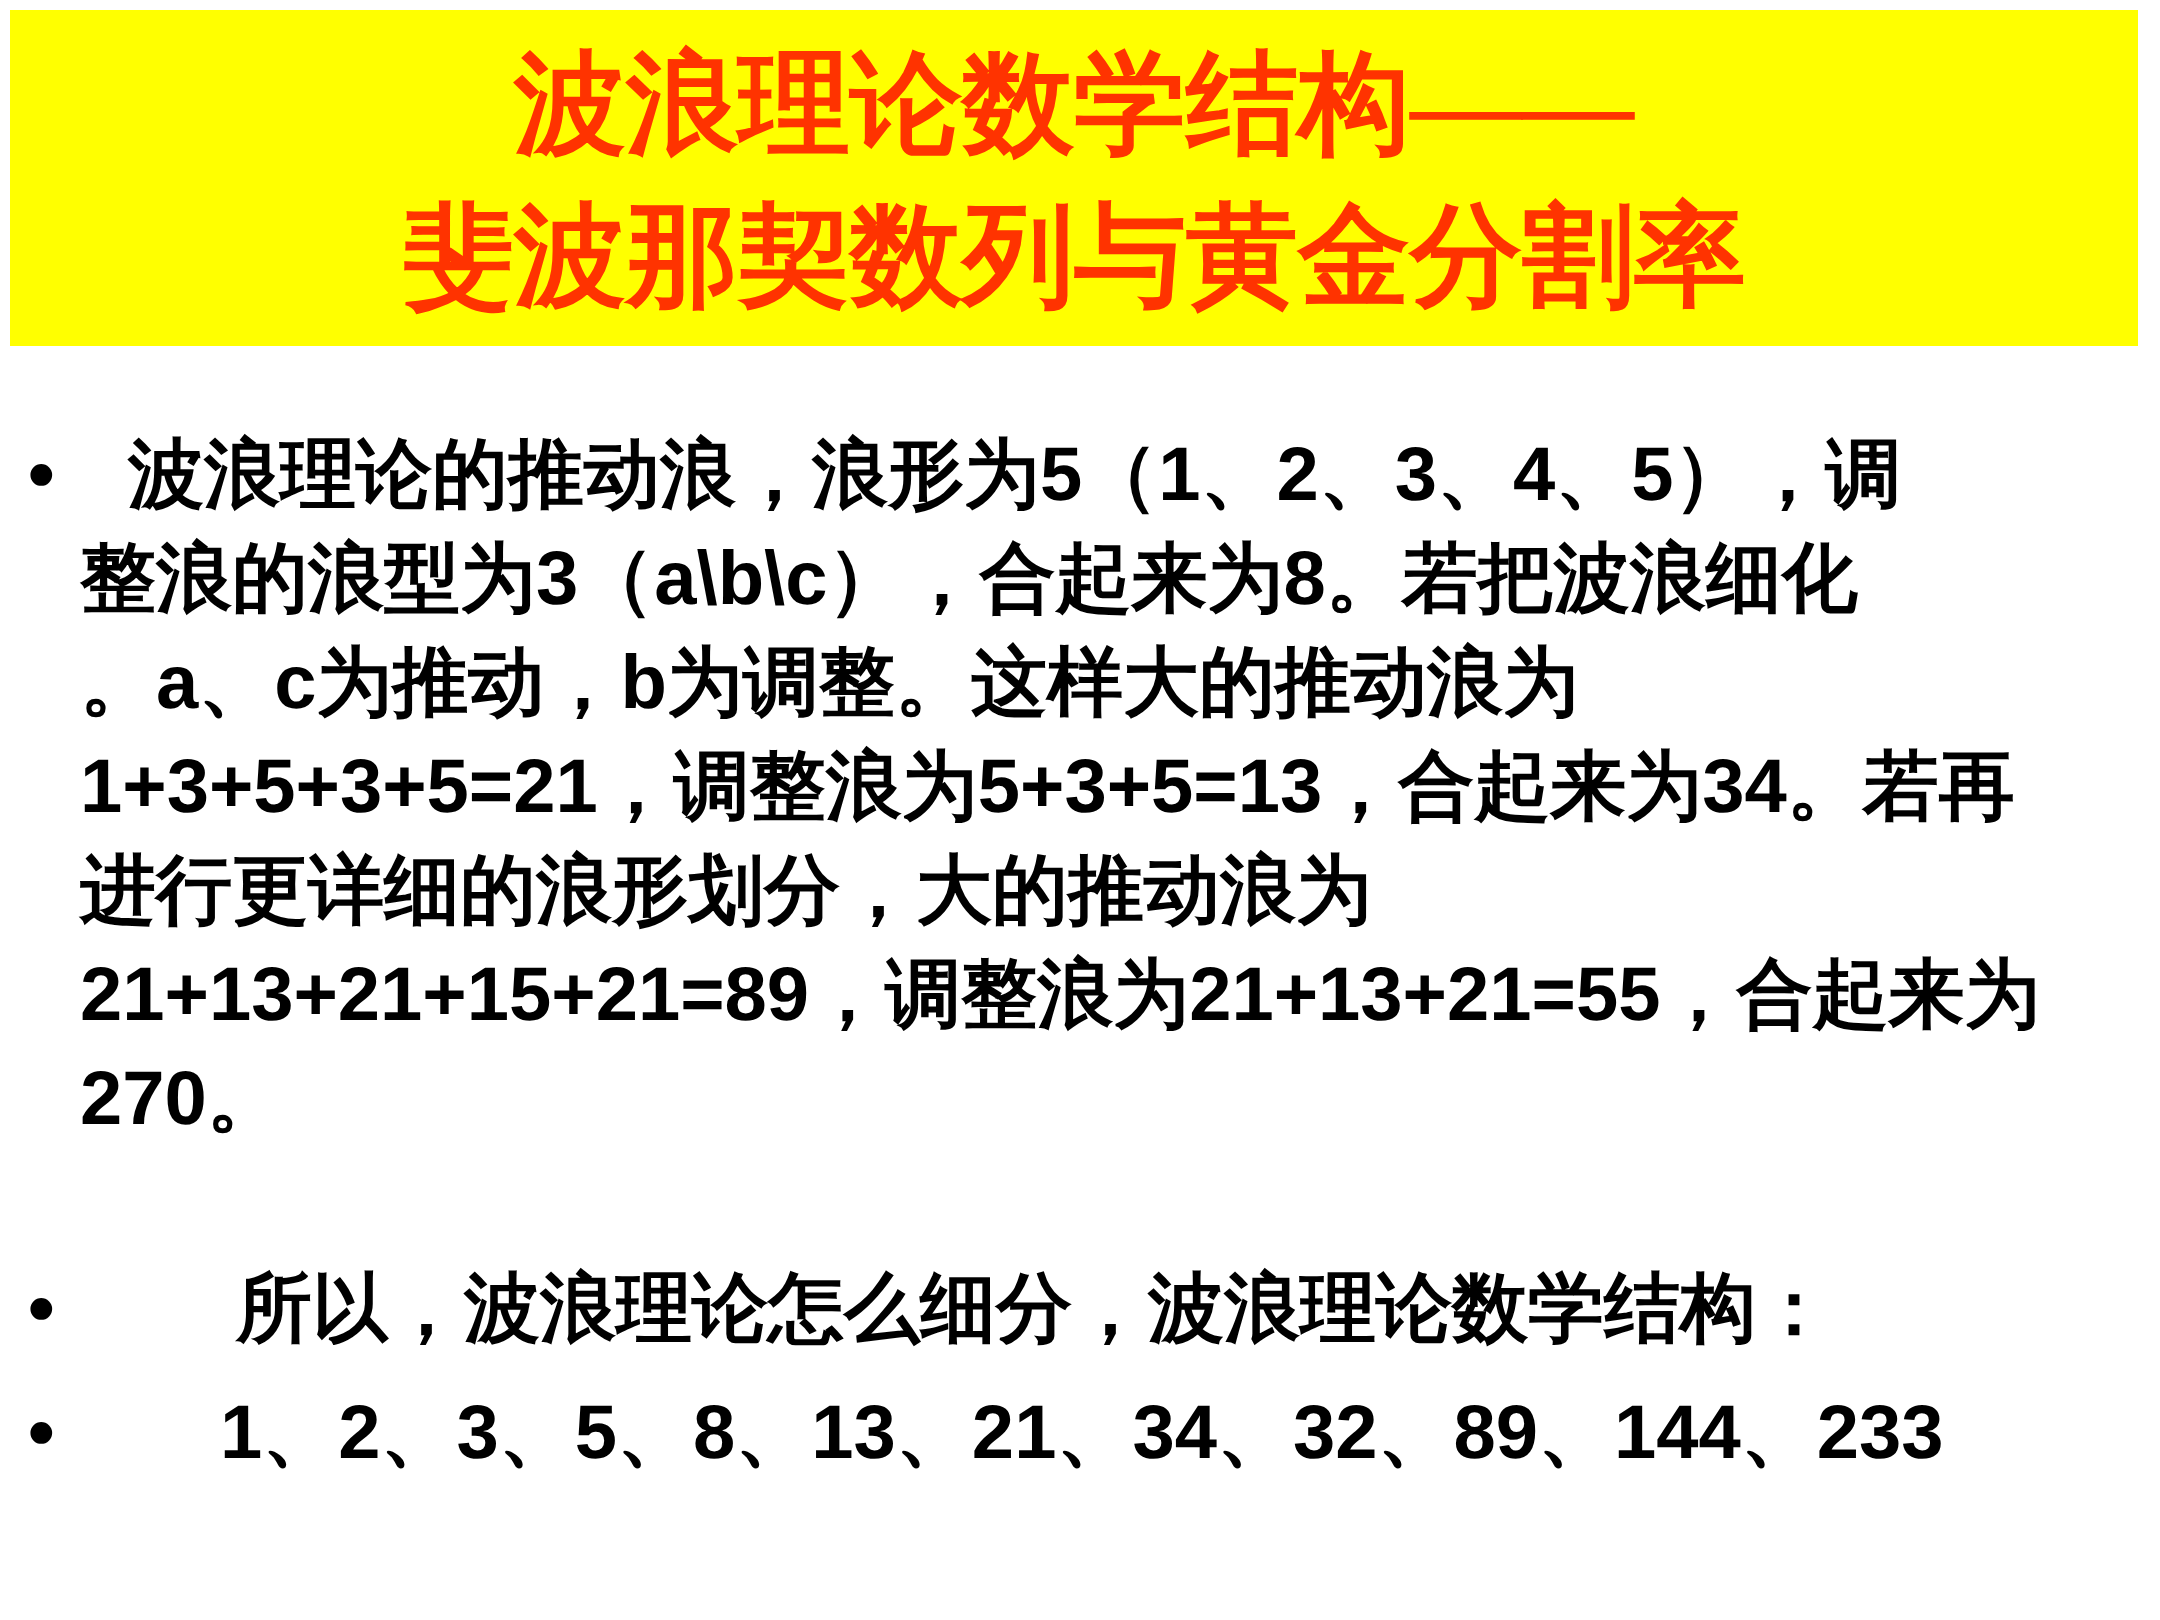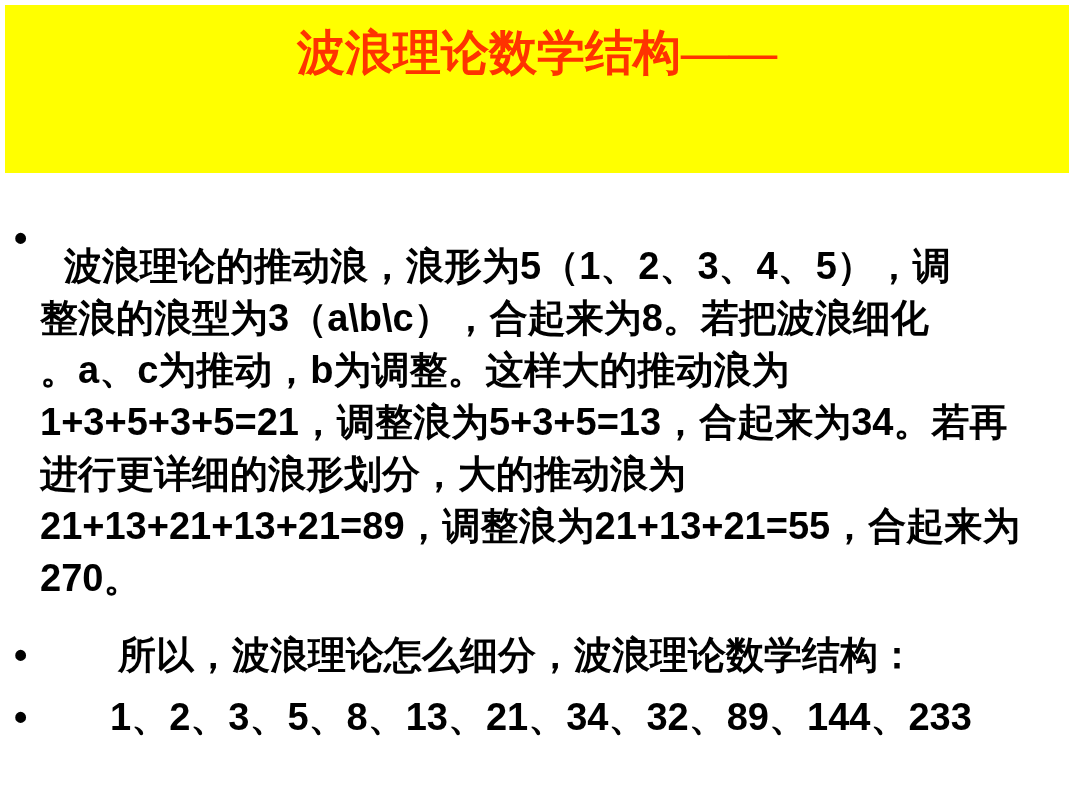--- a/index.html
+++ b/index.html
@@ -20,21 +20,21 @@
     position: absolute;
     left: 5px;
     top: 5px;
     width: 1064px;
     height: 168px;
     background: var(--banner-bg, #ffff00);
     color: var(--title-color, #ff3300);
     text-align: center;
     font-family: "Liberation Serif", serif;
     font-weight: bold;
-    font-size: 48px;
+    font-size: 56px;
     line-height: 76px;
     padding-top: 10px;
     box-sizing: border-box;
   }
   .title-line {
     white-space: nowrap;
   }
   
   .body-area {
     position: absolute;
@@ -67,44 +67,45 @@
   .para {
     position: absolute;
     left: 40px;
     top: 0;
     width: 1030px;
   }
   .line {
     white-space: nowrap;
     height: 52px;
   }
-  .line.first-indent { text-indent: 24px; margin-top: 28px; }
+  .line.first-indent { text-indent: 24px; }
   .line.tab-b2 { padding-left: 78px; }
   .line.tab-b3 { padding-left: 70px; }
 </style>
 </head>
 <body>
 
 <div class="slide">
 
   <header class="banner">
     <div class="title-line">波浪理论数学结构——</div>
+    <div class="title-line">斐波那契数列与黄金分割率</div>
   </header>
 
   <main class="body-area">
 
     <div class="bullet-item b1">
       <span class="bullet-dot">•</span>
       <div class="para">
         <div class="line first-indent">波浪理论的推动浪，浪形为5（1、2、3、4、5），调</div>
         <div class="line">整浪的浪型为3（a\b\c），合起来为8。若把波浪细化</div>
         <div class="line">。a、c为推动，b为调整。这样大的推动浪为</div>
         <div class="line">1+3+5+3+5=21，调整浪为5+3+5=13，合起来为34。若再</div>
         <div class="line">进行更详细的浪形划分，大的推动浪为</div>
-        <div class="line">21+13+21+13+21=89，调整浪为21+13+21=55，合起来为</div>
+        <div class="line">21+13+21+15+21=89，调整浪为21+13+21=55，合起来为</div>
         <div class="line">270。</div>
       </div>
     </div>
 
     <div class="bullet-item b2">
       <span class="bullet-dot">•</span>
       <div class="para">
         <div class="line tab-b2">所以，波浪理论怎么细分，波浪理论数学结构：</div>
       </div>
     </div>

